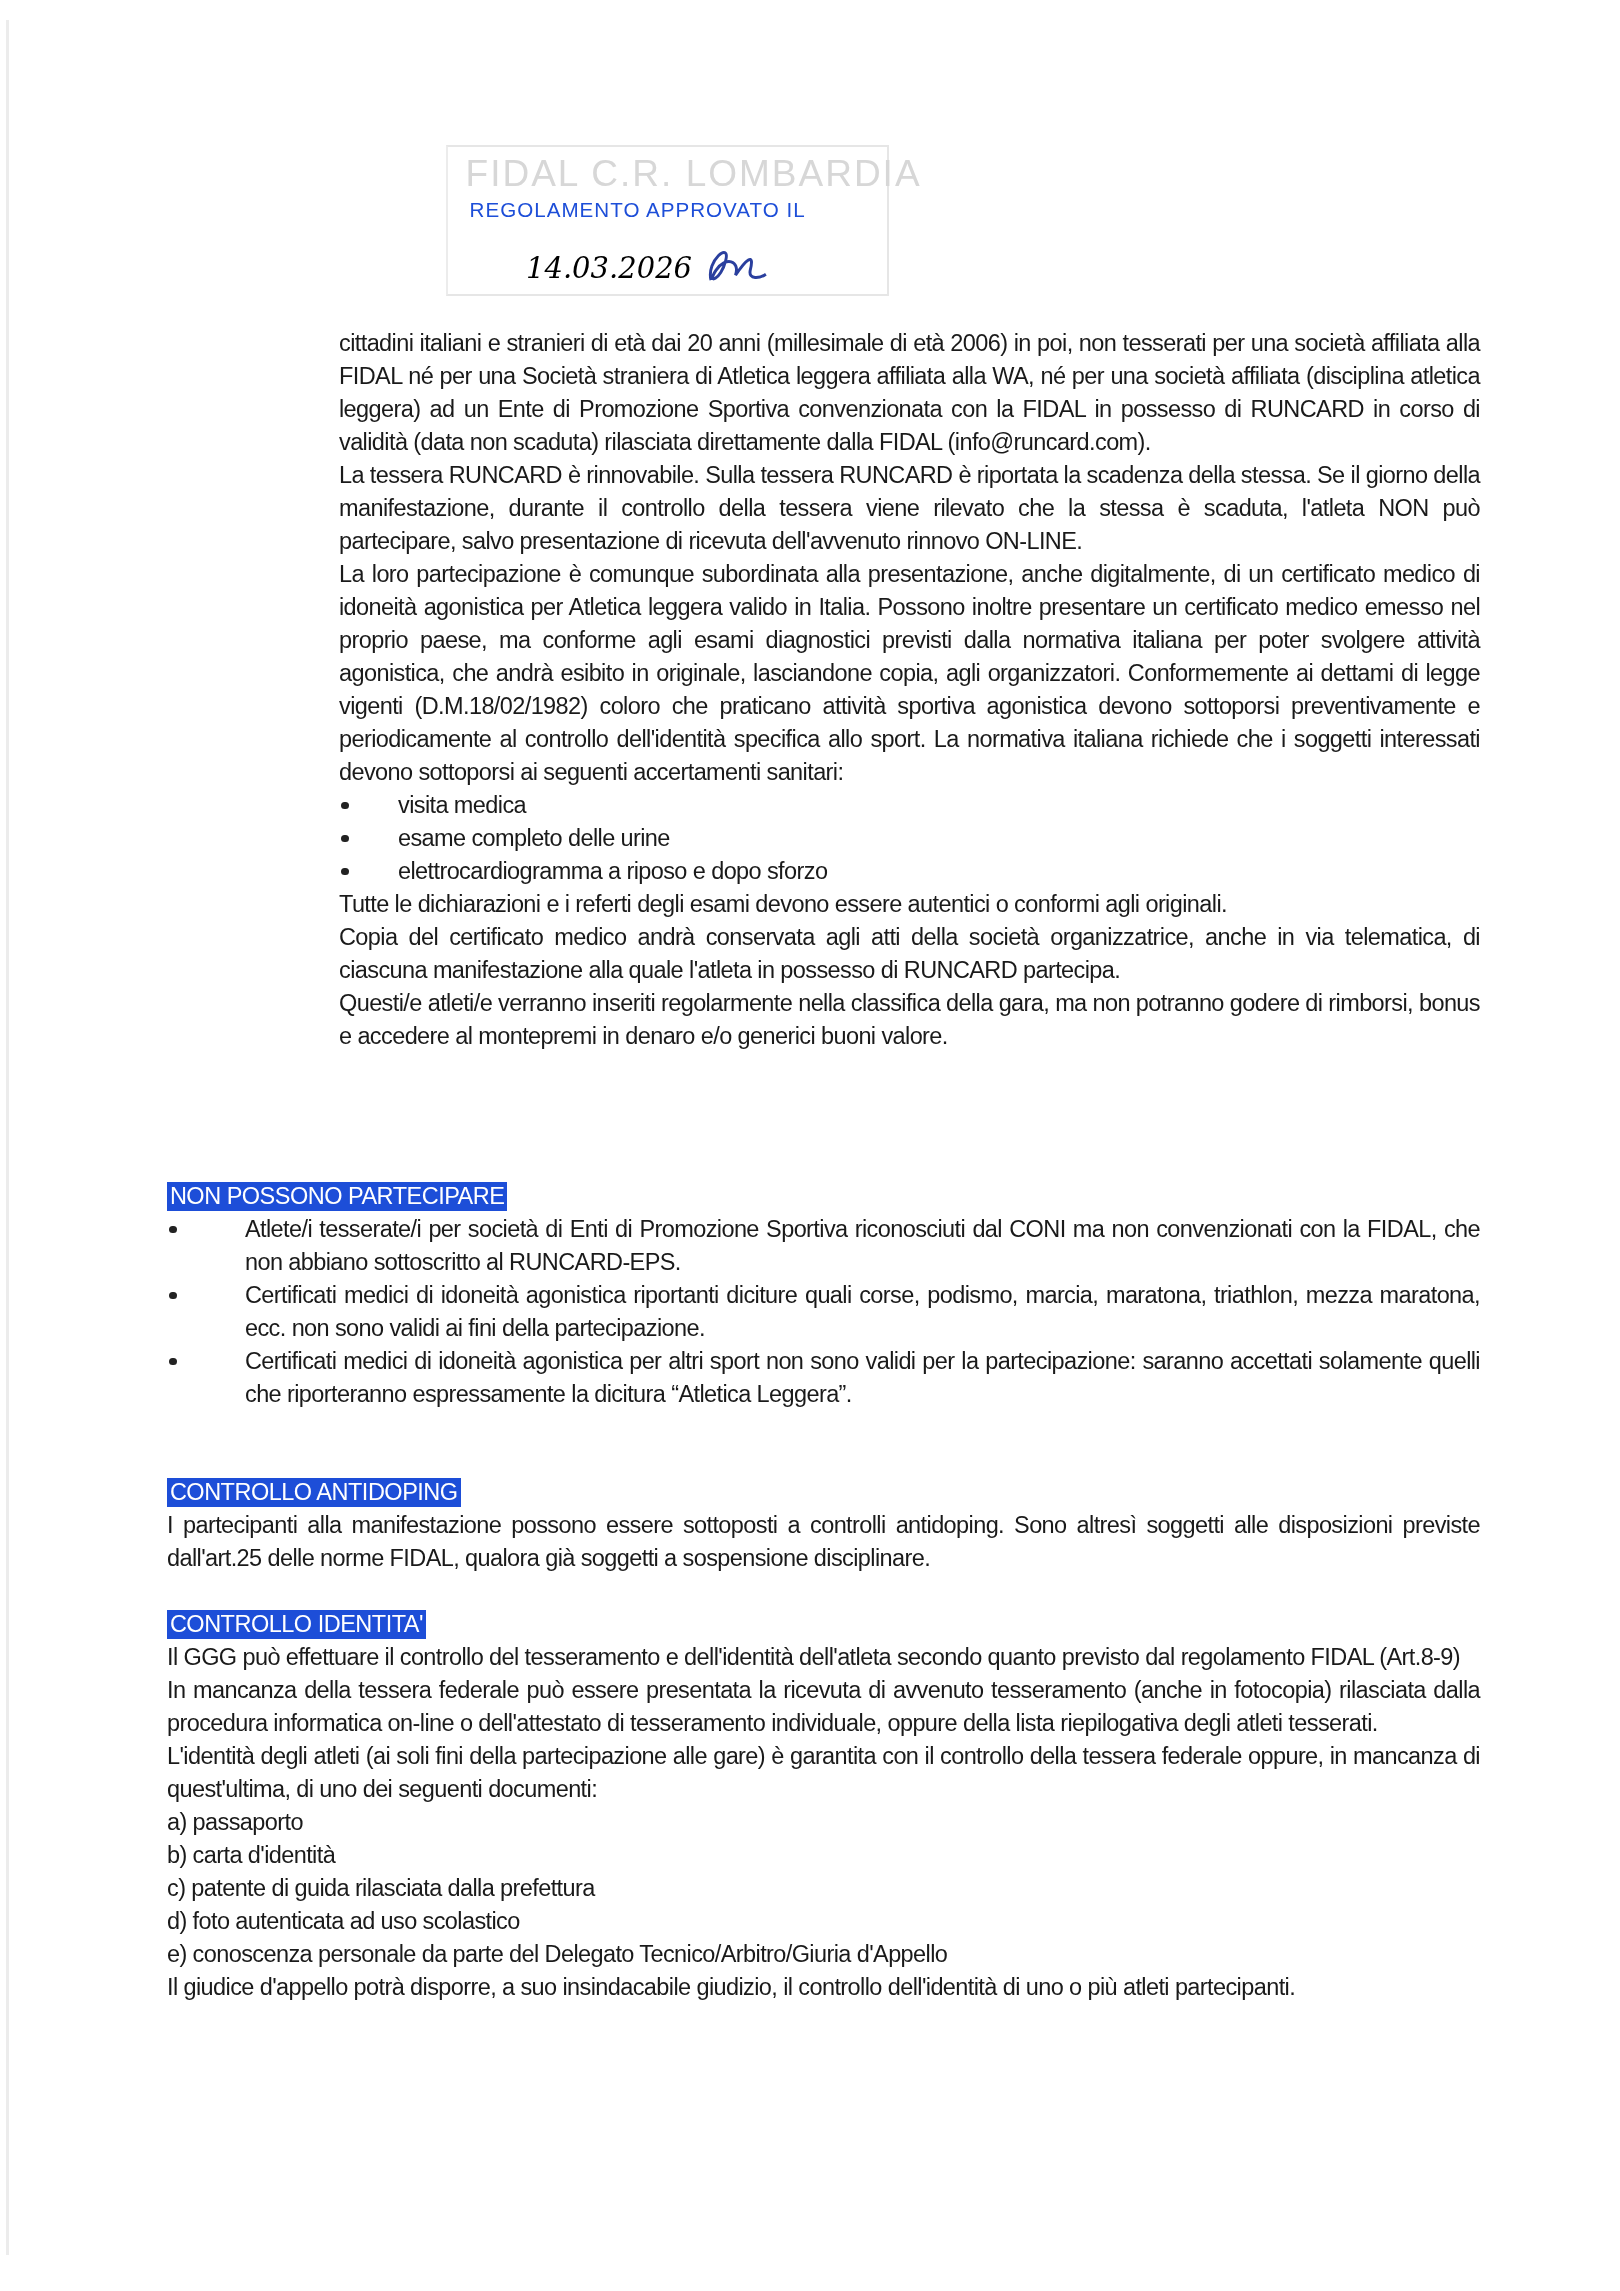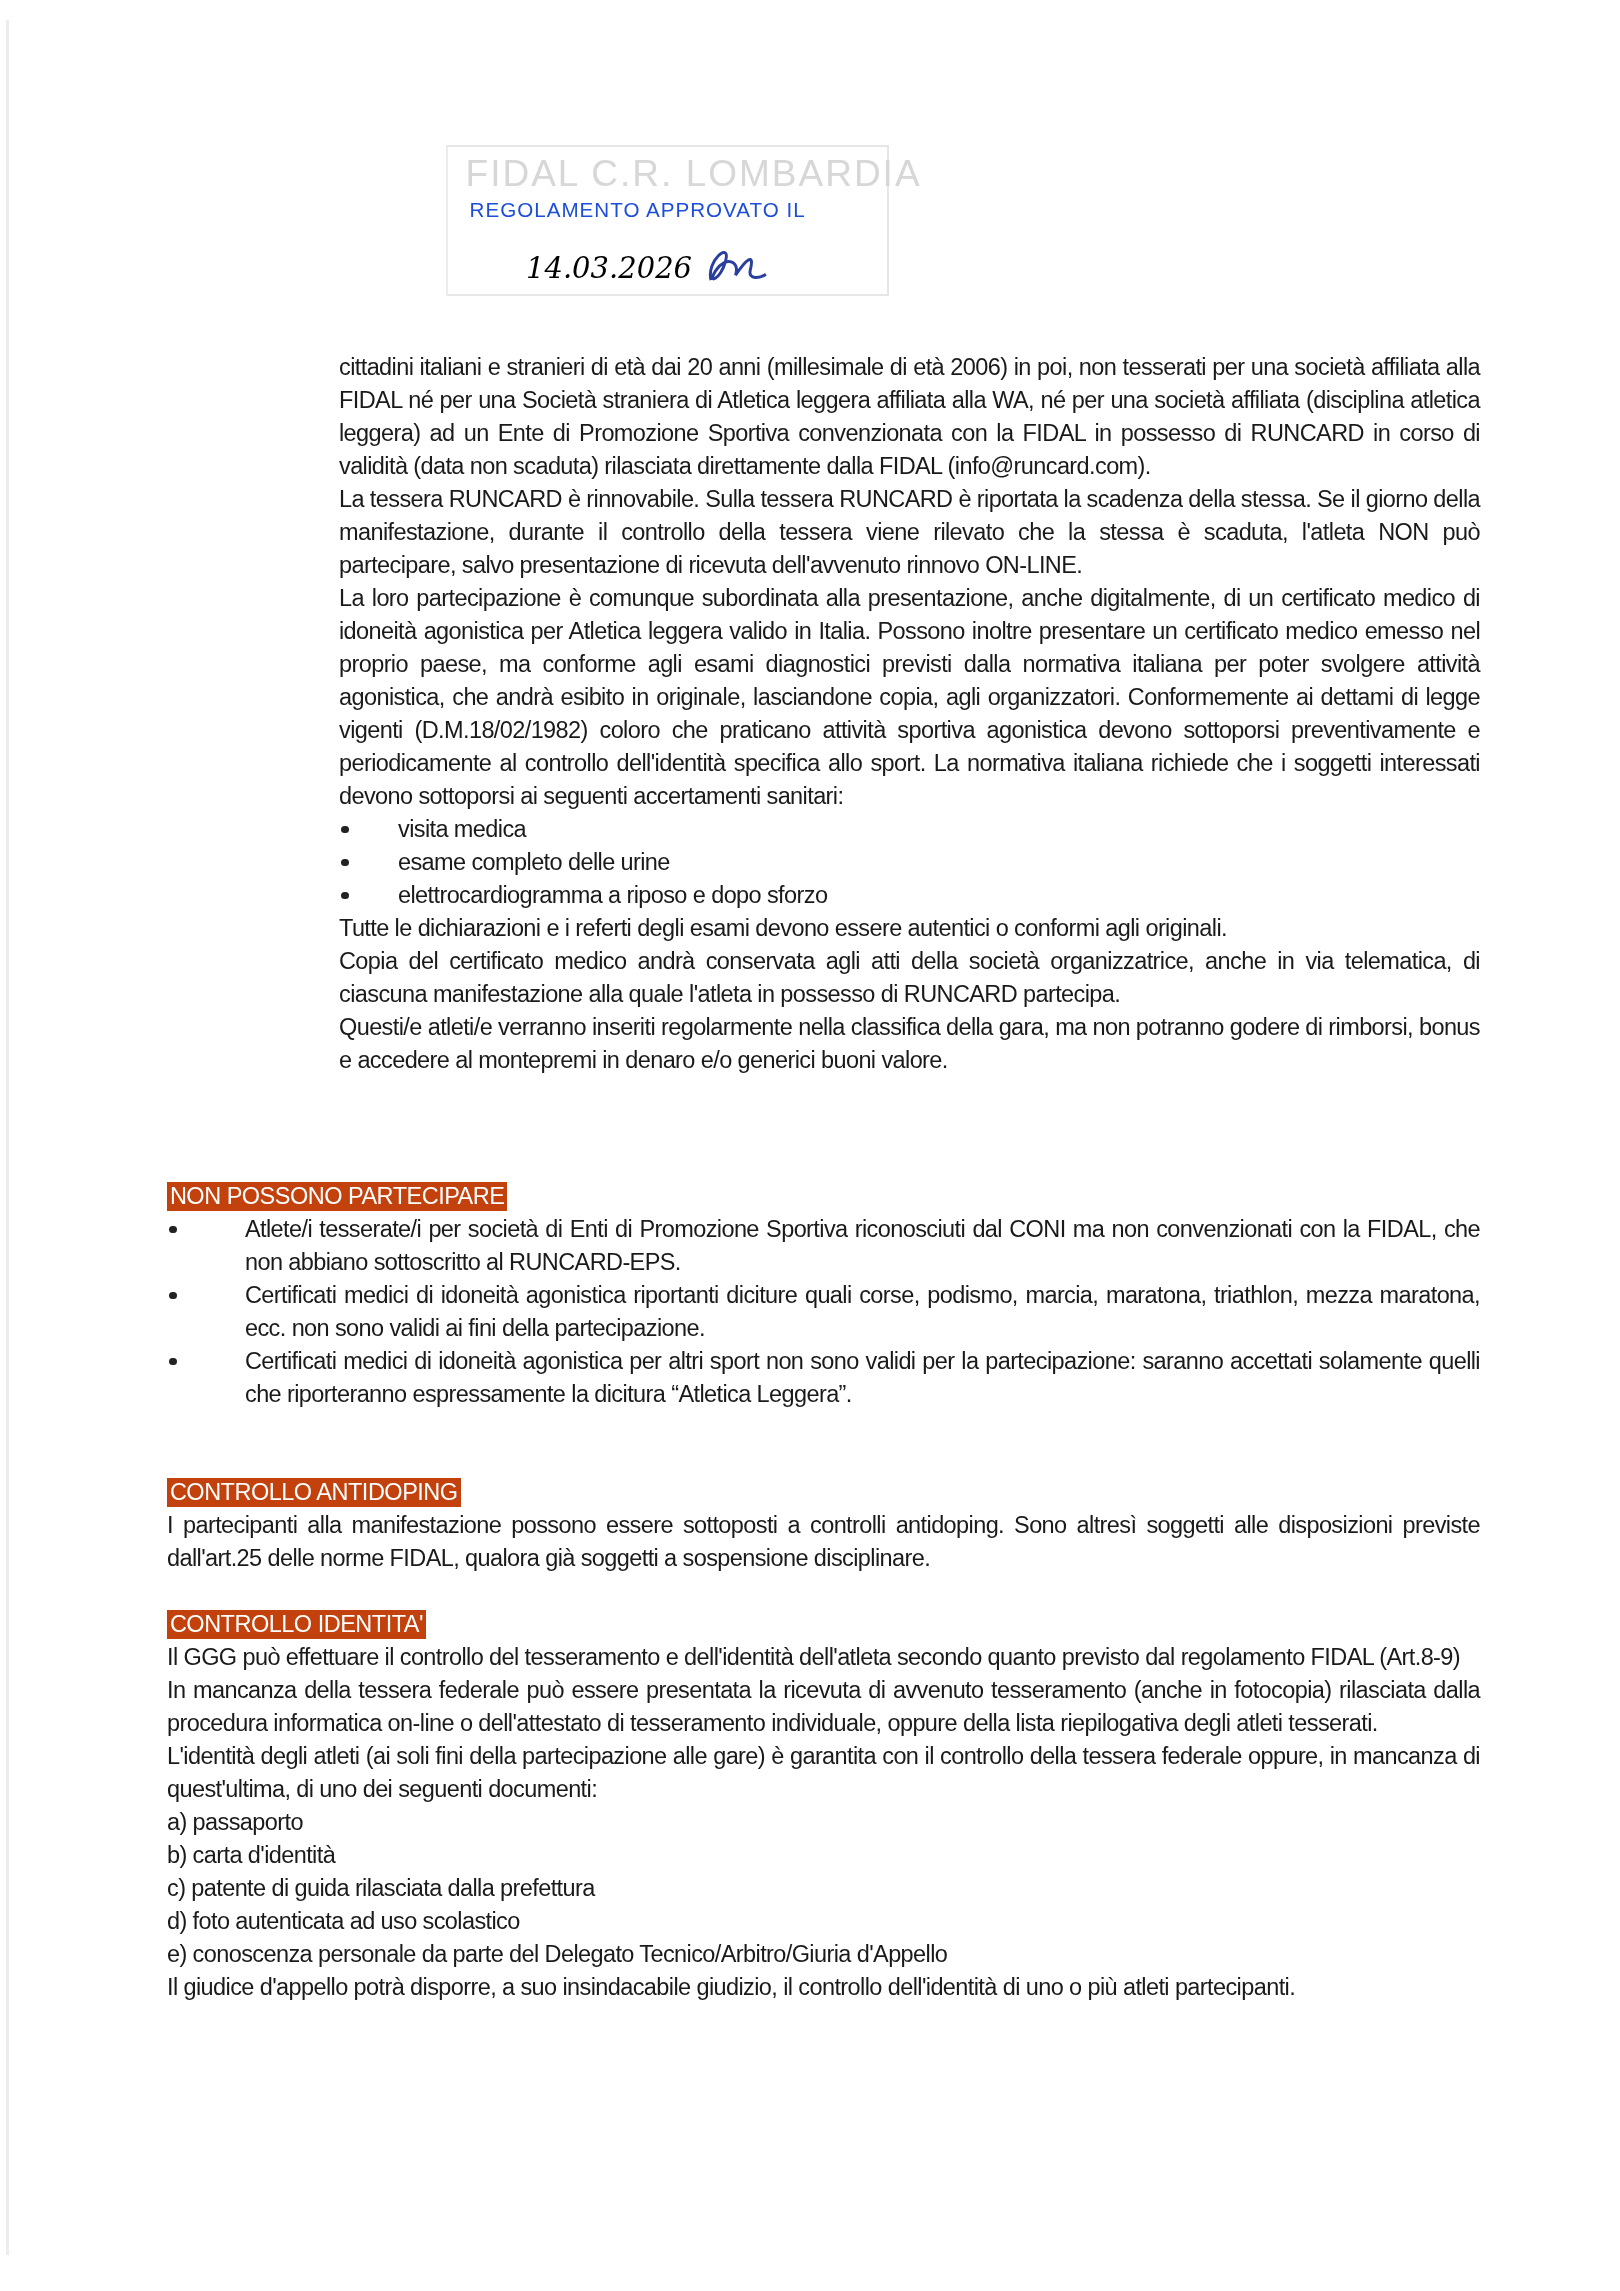--- a/index.html
+++ b/index.html
@@ -17,36 +17,36 @@
     color: #d7d7d7; white-space: nowrap;
   }
   .stamp-line2 {
     position: absolute; left: 21.6px; top: 51px; font-size: 20.6px; letter-spacing: 1px;
     color: #1d4ed8; white-space: nowrap;
   }
   .stamp-sign {
     position: absolute; left: 78px; top: 94px; font-family: "DejaVu Serif", serif;
     font-style: italic; font-size: 29px; color: #000000; white-space: nowrap;
   }
-  .content { position: absolute; left: 339px; top: 327px; width: 1141px; margin-top: 24px; }
+  .content { position: absolute; left: 339px; top: 327px; width: 1141px; }
   .content-full { position: absolute; left: 167px; width: 1313px; }
   p, li, .line {
     margin: 0; font-size: 23.5px; line-height: 33px; text-align: justify;
     font-family: "Liberation Sans Narrow", "Liberation Sans", sans-serif;
     letter-spacing: -0.6px;
   }
   ul.bul { list-style: none; margin: 0; padding: 0; }
   ul.bul li { position: relative; padding-left: 0; }
   .content ul.bul li { padding-left: 59px; }
   .content-full ul.bul li { padding-left: 78px; }
   ul.bul li .dot {
     position: absolute; left: 2px; top: 12.7px; width: 7.8px; height: 7.8px; border-radius: 50%; background: #222;
   }
   .section-head {
-    display: inline-block; background: #c2410c; color: #ffffff; font-size: 23.5px; line-height: 29px;
+    display: inline-block; background: #1d4ed8; color: #ffffff; font-size: 23.5px; line-height: 29px;
     padding: 0 2.9px; font-family: "Liberation Sans", sans-serif; letter-spacing: -0.5px; margin-bottom: 2px;
   }
 </style>
 </head>
 <body>
 
 <div class="edge-line"></div>
 
 <div class="stamp">
   <div class="stamp-line1">FIDAL C.R. LOMBARDIA</div>

